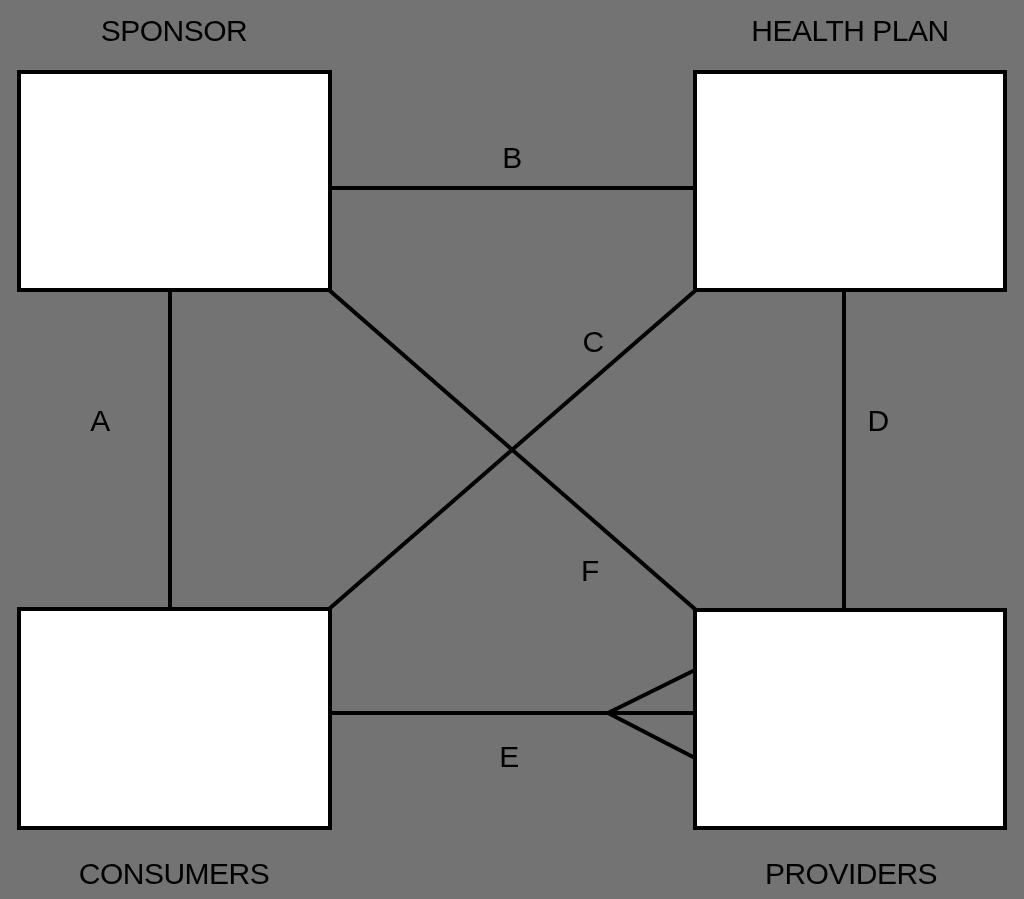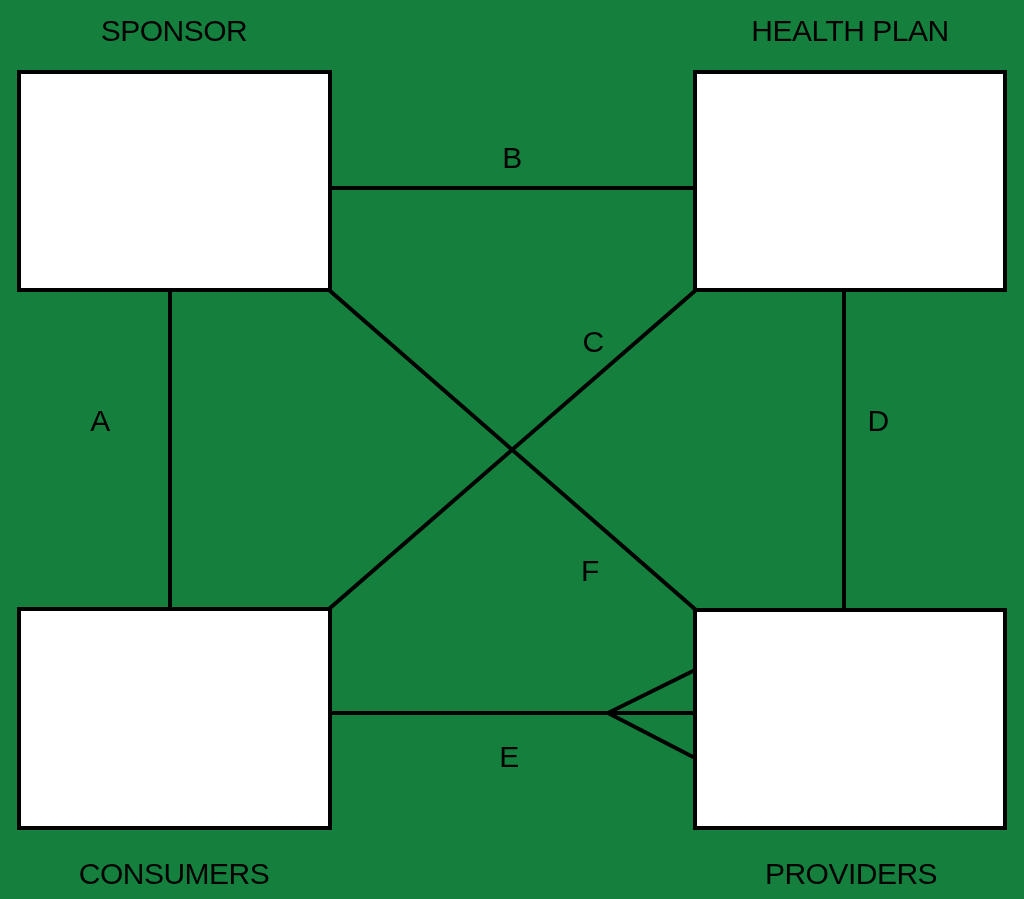--- a/index.html
+++ b/index.html
@@ -4,21 +4,21 @@
 <style>
   html, body {
     margin: 0;
     padding: 0;
     background: #ffffff;
   }
   .canvas {
     position: relative;
     width: 1024px;
     height: 899px;
-    background: #15803d;
+    background: #737373;
     overflow: hidden;
     font-family: "Liberation Sans", sans-serif;
   }
   .canvas svg {
     display: block;
     width: 1024px;
     height: 899px;
   }
   .node-box {
     fill: #ffffff;

